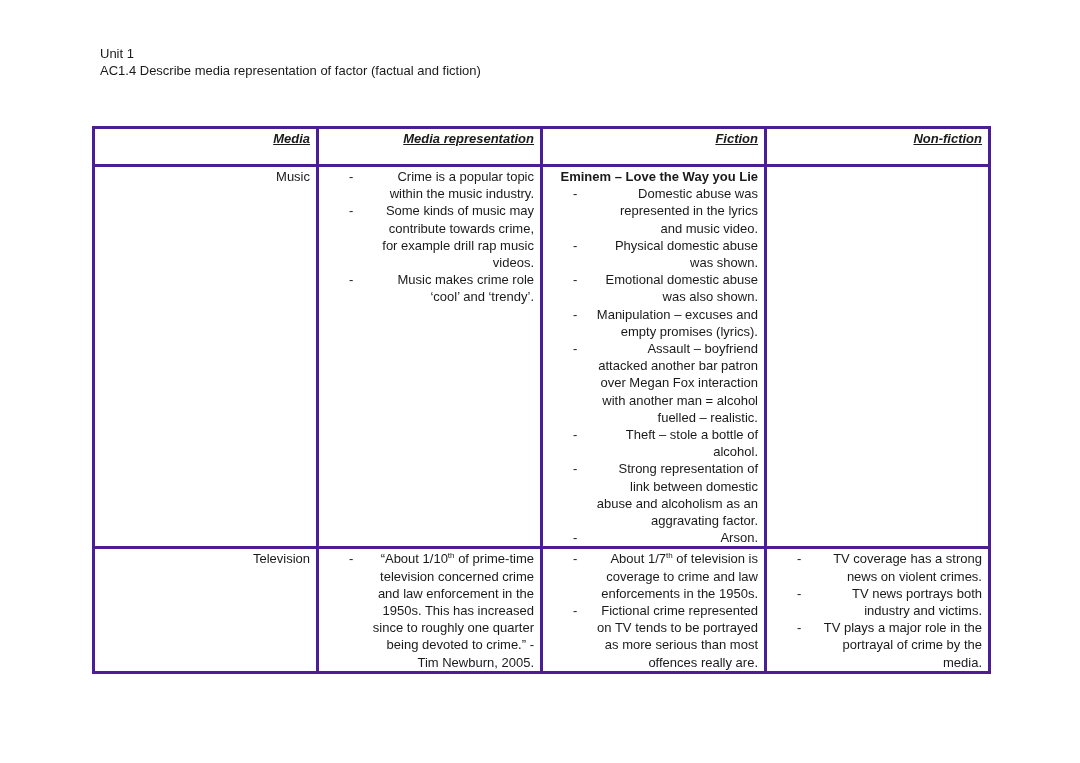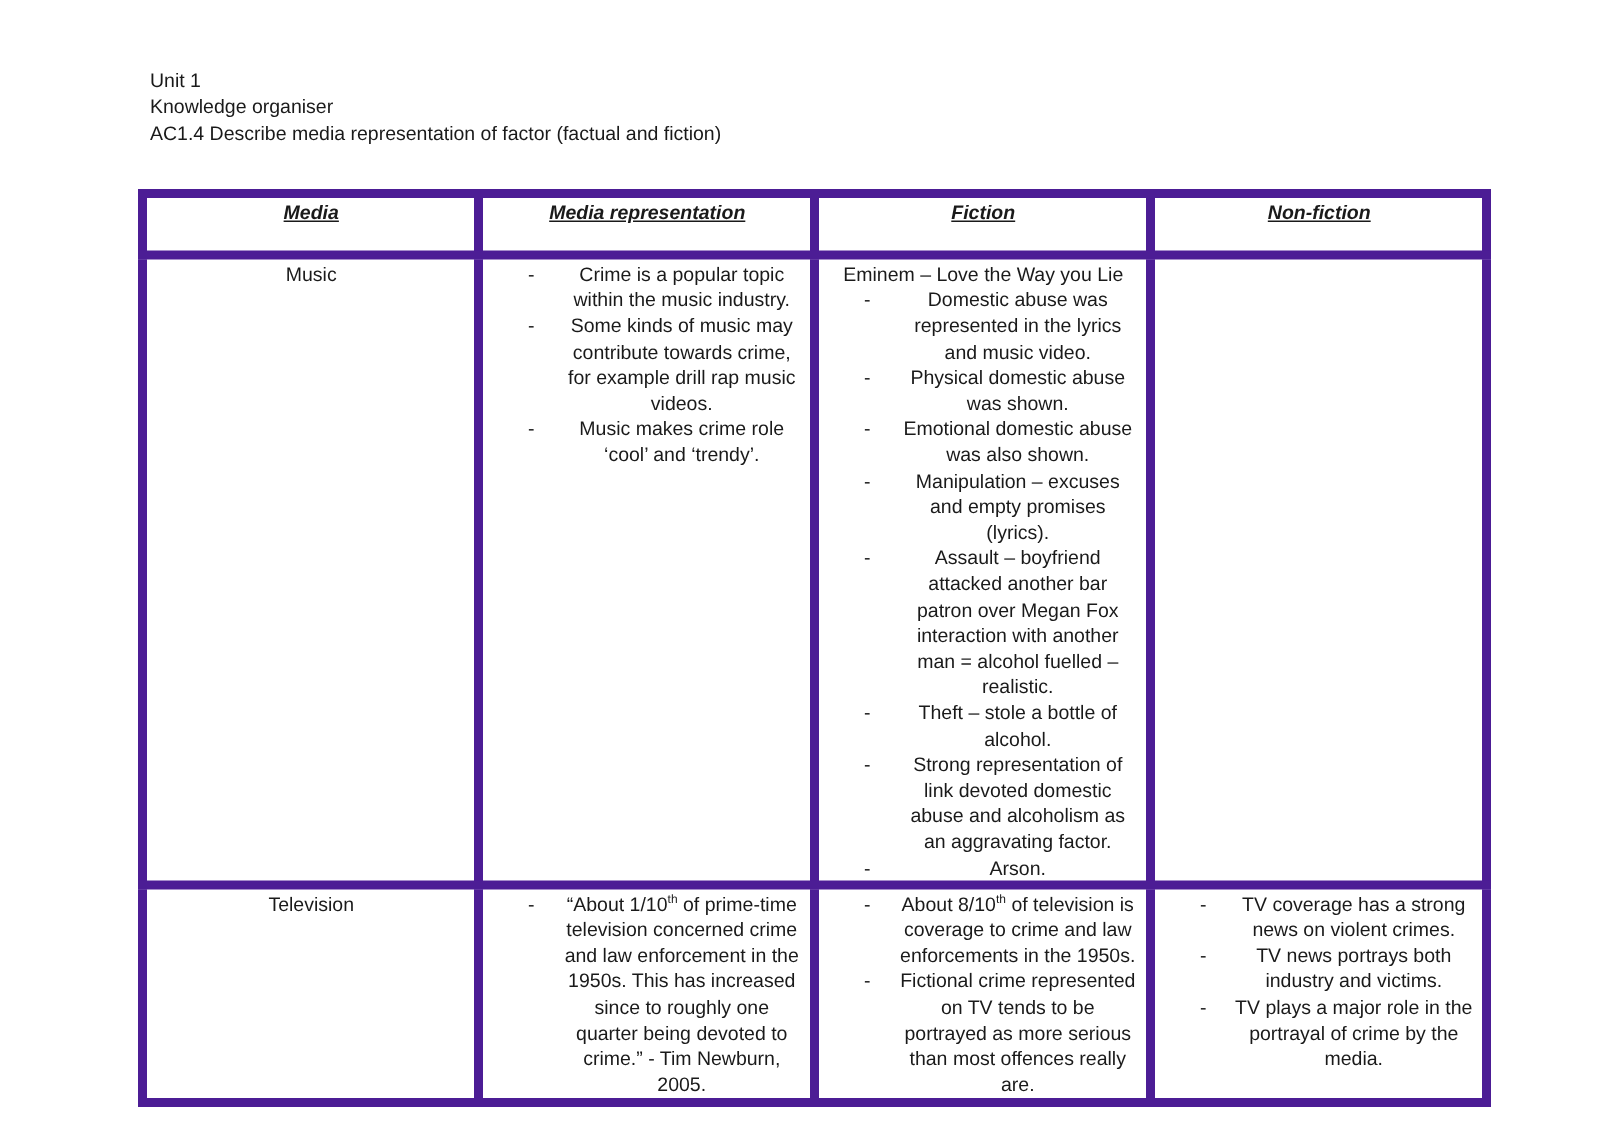--- a/index.html
+++ b/index.html
@@ -30,24 +30,24 @@
       top: 126px;
       width: 896px;
       border-collapse: collapse;
       table-layout: fixed;
       font-size: 13px;
       line-height: 17.2px;
     }
     table.organiser col { width: 224px; }
     table.organiser th,
     table.organiser td {
-      border: 6px solid #4c1d95;
+      border: 3px solid #4c1d95;
       vertical-align: top;
       padding: 0 6px 0 7px;
-      text-align: center;
+      text-align: right;
     }
     table.organiser th {
       height: 34px;
       padding-top: 1px;
       font-weight: bold;
       font-style: italic;
       text-decoration: underline;
     }
     table.organiser td { padding-top: 1px; padding-bottom: 0; }
     .row-music td { height: 378px; }
@@ -61,30 +61,29 @@
       position: relative;
       padding-left: 46px;
       margin: 0;
     }
     ul.dash li .dash-mark {
       position: absolute;
       left: 23px;
       top: 0;
     }
     .cell-title {
-      font-weight: normal;
+      font-weight: bold;
     }
     sup { font-size: 8px; line-height: 0; vertical-align: super; }
   </style>
 </head>
 <body>
 
 <div class="page-header">
   <div>Unit 1</div>
-  <div>Knowledge organiser</div>
   <div>AC1.4 Describe media representation of factor (factual and fiction)</div>
 </div>
 
 <table class="organiser">
   <colgroup>
       <col>
       <col>
       <col>
       <col>
     </colgroup>
@@ -108,36 +107,36 @@
       </td>
       <td>
         <div class="cell-title">Eminem – Love the Way you Lie</div>
         <ul class="dash">
           <li><span class="dash-mark">-</span><span>Domestic abuse was represented in the lyrics and music video.</span></li>
           <li><span class="dash-mark">-</span><span>Physical domestic abuse was shown.</span></li>
           <li><span class="dash-mark">-</span><span>Emotional domestic abuse was also shown.</span></li>
           <li><span class="dash-mark">-</span><span>Manipulation – excuses and empty promises (lyrics).</span></li>
           <li><span class="dash-mark">-</span><span>Assault – boyfriend attacked another bar patron over Megan Fox interaction with another man = alcohol fuelled – realistic.</span></li>
           <li><span class="dash-mark">-</span><span>Theft – stole a bottle of alcohol.</span></li>
-          <li><span class="dash-mark">-</span><span>Strong representation of link devoted domestic abuse and alcoholism as an aggravating factor.</span></li>
+          <li><span class="dash-mark">-</span><span>Strong representation of link between domestic abuse and alcoholism as an aggravating factor.</span></li>
           <li><span class="dash-mark">-</span><span>Arson.</span></li>
         </ul>
       </td>
       <td></td>
     </tr>
     <tr class="row-tv">
       <td>Television</td>
       <td>
         <ul class="dash">
           <li><span class="dash-mark">-</span><span>“About 1/10</span><sup>th</sup><span> of prime-time television concerned crime and law enforcement in the 1950s. This has increased since to roughly one quarter being devoted to crime.” - Tim Newburn, 2005.</span></li>
         </ul>
       </td>
       <td>
         <ul class="dash">
-          <li><span class="dash-mark">-</span><span>About 8/10</span><sup>th</sup><span> of television is coverage to crime and law enforcements in the 1950s.</span></li>
+          <li><span class="dash-mark">-</span><span>About 1/7</span><sup>th</sup><span> of television is coverage to crime and law enforcements in the 1950s.</span></li>
           <li><span class="dash-mark">-</span><span>Fictional crime represented on TV tends to be portrayed as more serious than most offences really are.</span></li>
         </ul>
       </td>
       <td>
         <ul class="dash">
           <li><span class="dash-mark">-</span><span>TV coverage has a strong news on violent crimes.</span></li>
           <li><span class="dash-mark">-</span><span>TV news portrays both industry and victims.</span></li>
           <li><span class="dash-mark">-</span><span>TV plays a major role in the portrayal of crime by the media.</span></li>
         </ul>
       </td>

